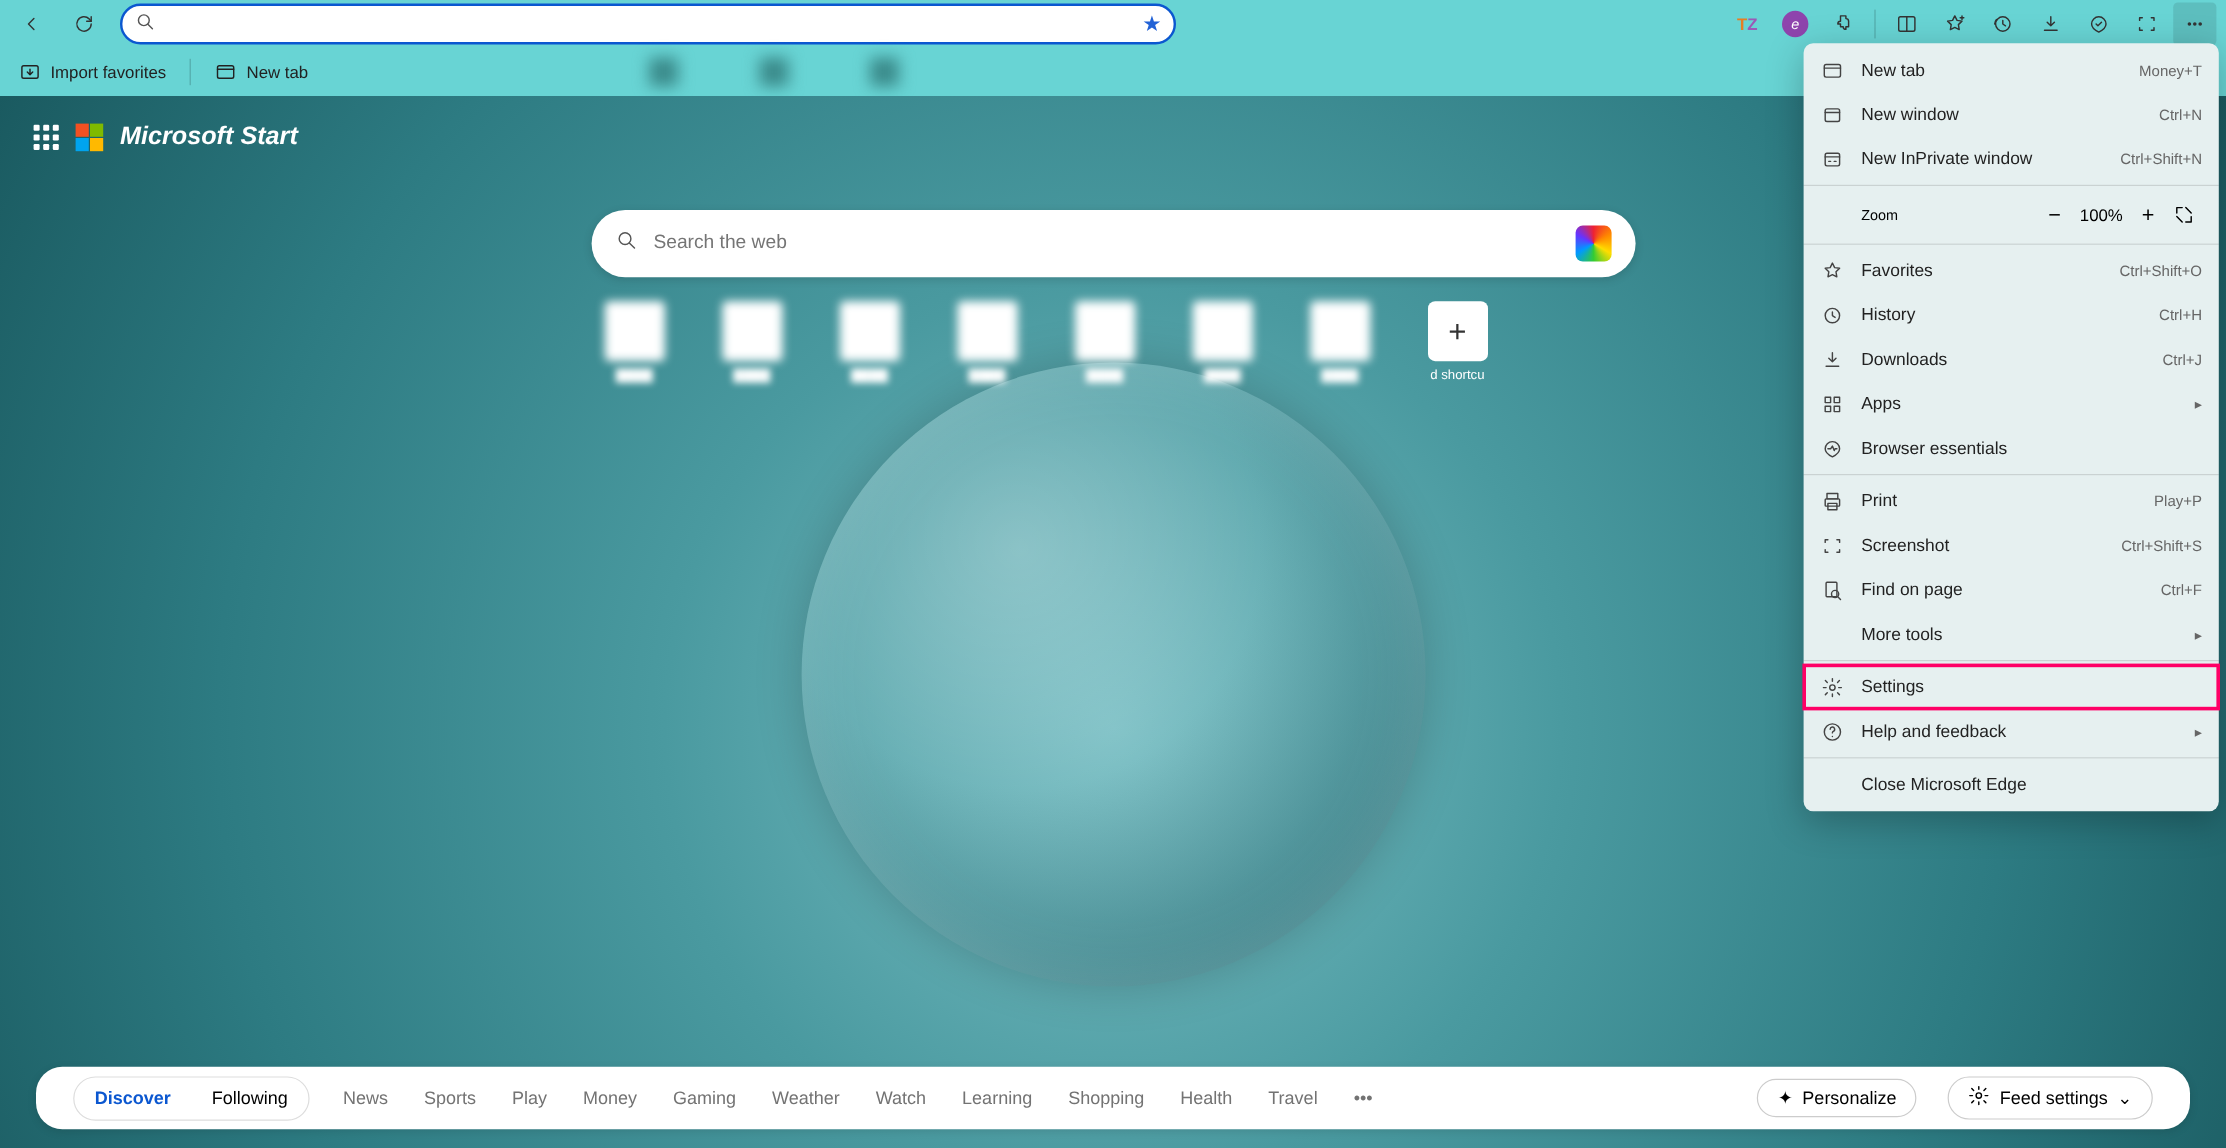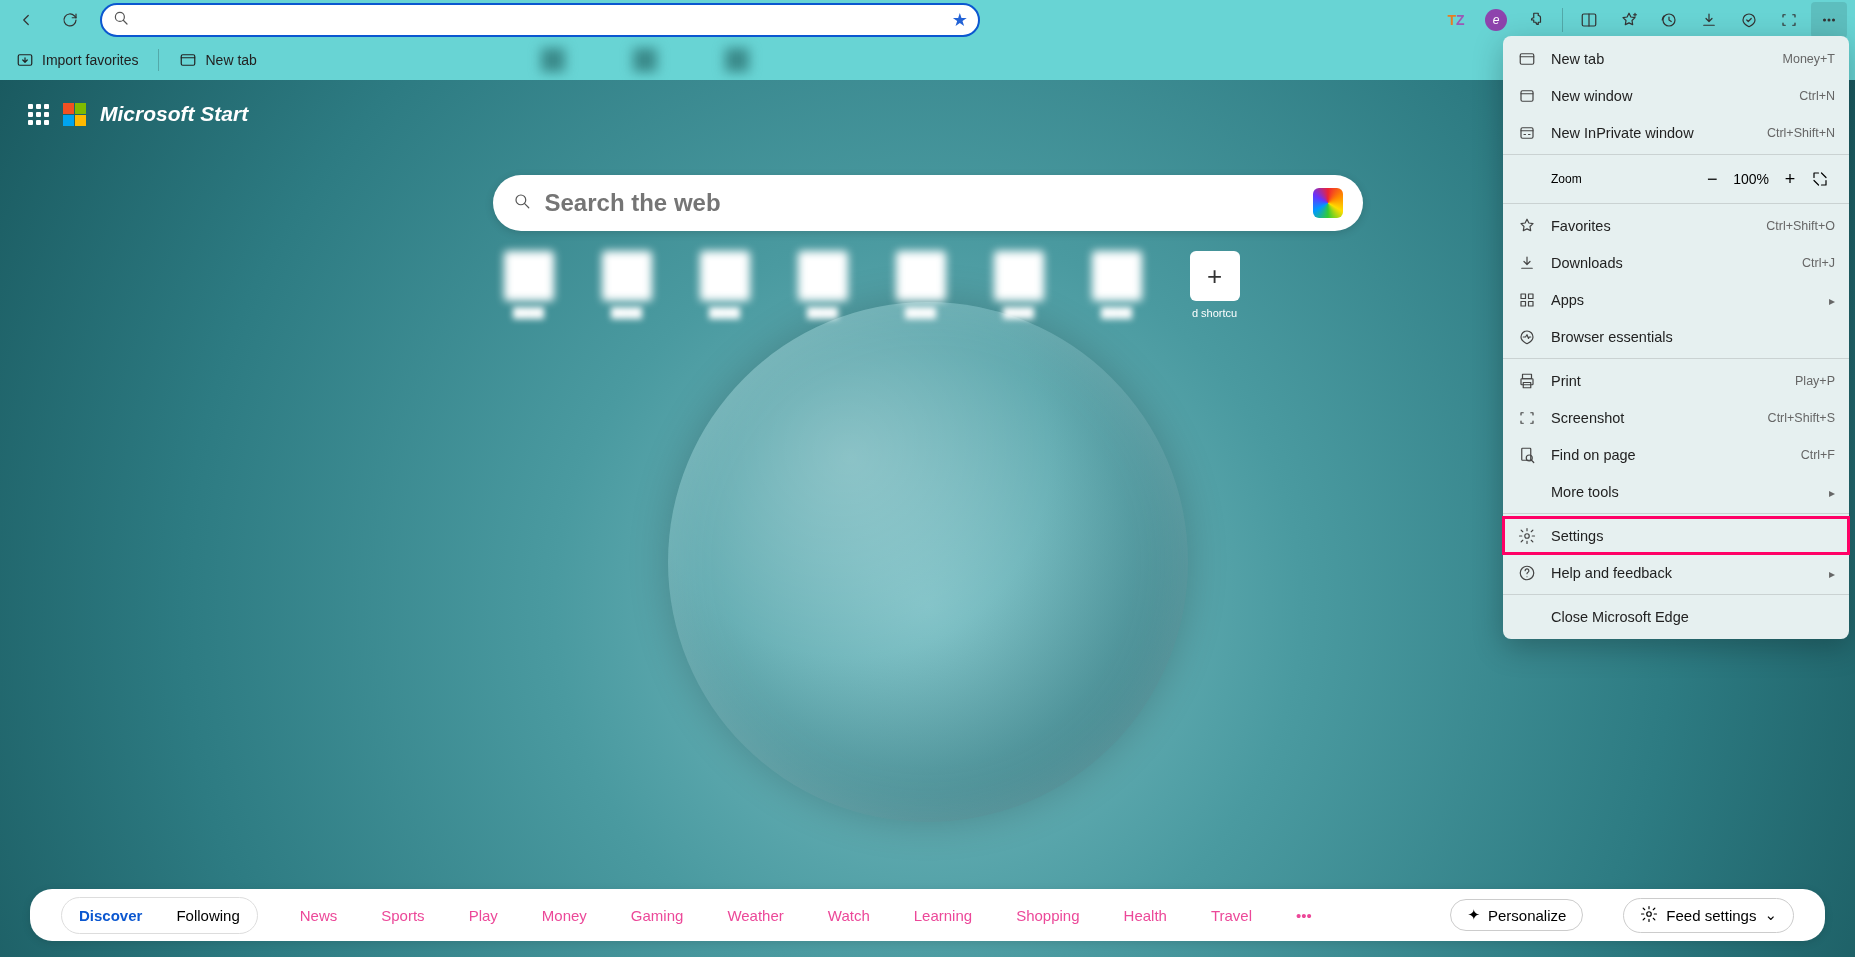--- a/index.html
+++ b/index.html
@@ -34,36 +34,36 @@
 .ms-header { position: absolute; top: 22px; left: 28px; display: flex; align-items: center; gap: 14px; color: #fff; }
 .app-grid { display: grid; grid-template-columns: repeat(3,5px); grid-template-rows: repeat(3,5px); gap: 3px; }
 .app-grid span { background: #fff; border-radius: 1px; }
 .ms-logo { display: grid; grid-template-columns: 11px 11px; grid-template-rows: 11px 11px; gap: 1px; }
 .ms-logo span:nth-child(1){background:#f25022;} .ms-logo span:nth-child(2){background:#7fba00;} .ms-logo span:nth-child(3){background:#00a4ef;} .ms-logo span:nth-child(4){background:#ffb900;}
 .ms-title { font-size: 21px; font-weight: 600; font-style: italic; }
 
 .center-col { position: absolute; top: 95px; left: 50%; transform: translateX(-50%); width: 870px; }
 .web-search { height: 56px; background: #fff; border-radius: 28px; display: flex; align-items: center; padding: 0 20px; box-shadow: 0 2px 8px rgba(0,0,0,.15); }
 .web-search .sico { color: #555; font-size: 20px; margin-right: 14px; }
-.web-search input { flex: 1; border: none; outline: none; font-size: 24px; color: #b91c1c; font-weight: bold; }
+.web-search input { flex: 1; border: none; outline: none; font-size: 16px; color: #b91c1c; }
 .copilot-logo { width: 30px; height: 30px; border-radius: 6px; background: conic-gradient(#e23,#f80,#fd0,#3c3,#09f,#63f,#e23); margin-left: 8px; }
 
 .shortcuts { display: flex; gap: 46px; margin-top: 20px; padding-left: 10px; }
 .sc { width: 52px; display: flex; flex-direction: column; align-items: center; gap: 6px; cursor: pointer; }
 .sc-ico { width: 50px; height: 50px; background: #fff; border-radius: 4px; filter: blur(4px); }
 .sc-lbl { font-size: 11px; color: #fff; text-align: center; max-width: 60px; white-space: nowrap; overflow: hidden; filter: blur(3px); }
 .sc-add .sc-ico { background: #fff; filter: none; display: flex; align-items: center; justify-content: center; font-size: 26px; color: #333; border-radius: 6px; }
 .sc-add .sc-lbl { filter: none; }
 
 
-.feed-bar { position: absolute; left: 30px; right: 30px; bottom: 16px; height: 52px; background: #fff; border-radius: 22px; display: flex; align-items: center; padding: 0 31px; gap: 40px; box-shadow: 0 2px 8px rgba(0,0,0,.12); }
+.feed-bar { position: absolute; left: 30px; right: 30px; bottom: 16px; height: 52px; background: #fff; border-radius: 22px; display: flex; align-items: center; padding: 0 31px; gap: 26px; box-shadow: 0 2px 8px rgba(0,0,0,.12); }
 .feed-tabs { display: flex; align-items: center; gap: 6px; padding: 3px; border: 1px solid #ddd; border-radius: 20px; }
 .feed-tab { padding: 6px 14px; border-radius: 16px; font-size: 15px; cursor: pointer; }
 .feed-tab.active { color: #0b57d0; font-weight: 600; }
-.feed-link { font-size: 15px; color: #ec4899; cursor: pointer; padding: 6px 2px; }
+.feed-link { font-size: 15px; color: #737373; cursor: pointer; padding: 6px 2px; }
 .feed-spacer { flex: 1; }
 .feed-pill { display: flex; align-items: center; gap: 8px; padding: 6px 16px; border: 1px solid #ccc; border-radius: 20px; font-size: 15px; cursor: pointer; }
 
 
 .menu { position: absolute; top: 36px; right: 6px; width: 346px; background: #e6f0f0; border-radius: 8px; box-shadow: 0 8px 30px rgba(0,0,0,.25); padding: 4px 0; z-index: 100; }
 .menu-item { display: flex; align-items: center; height: 37px; padding: 0 14px; cursor: pointer; font-size: 14.5px; color: #222; }
 .menu-item.highlight { outline: 3px solid #ff0066; outline-offset: -2px; }
 .menu-ico { width: 20px; height: 20px; margin-right: 14px; display: flex; align-items: center; justify-content: center; color: #444; flex-shrink: 0; }
 .menu-lbl { flex: 1; }
 .menu-short { font-size: 12.5px; color: #666; }
@@ -335,20 +335,30 @@
         <svg viewBox="0 0 24 24">
           <path d="M12 3l2.5 5 5.5.8-4 3.9.9 5.5L12 15.8 7.1 18.2l.9-5.5-4-3.9L9.5 8z"></path>
         </svg>
       </span>
     <span class="menu-lbl">Favorites</span>
     <span class="menu-short">Ctrl+Shift+O</span>
   </div>
   <div class="menu-item">
     <span class="menu-ico">
         <svg viewBox="0 0 24 24">
+          <circle cx="12" cy="12" r="8"></circle>
+          <path d="M12 8v4l3 2"></path>
+        </svg>
+      </span>
+    <span class="menu-lbl">History</span>
+    <span class="menu-short">Ctrl+H</span>
+  </div>
+  <div class="menu-item">
+    <span class="menu-ico">
+        <svg viewBox="0 0 24 24">
           <path d="M12 4v10M8 10l4 4 4-4M5 19h14"></path>
         </svg>
       </span>
     <span class="menu-lbl">Downloads</span>
     <span class="menu-short">Ctrl+J</span>
   </div>
   <div class="menu-item">
     <span class="menu-ico">
         <svg viewBox="0 0 24 24">
           <rect x="4" y="4" width="6" height="6"></rect>

